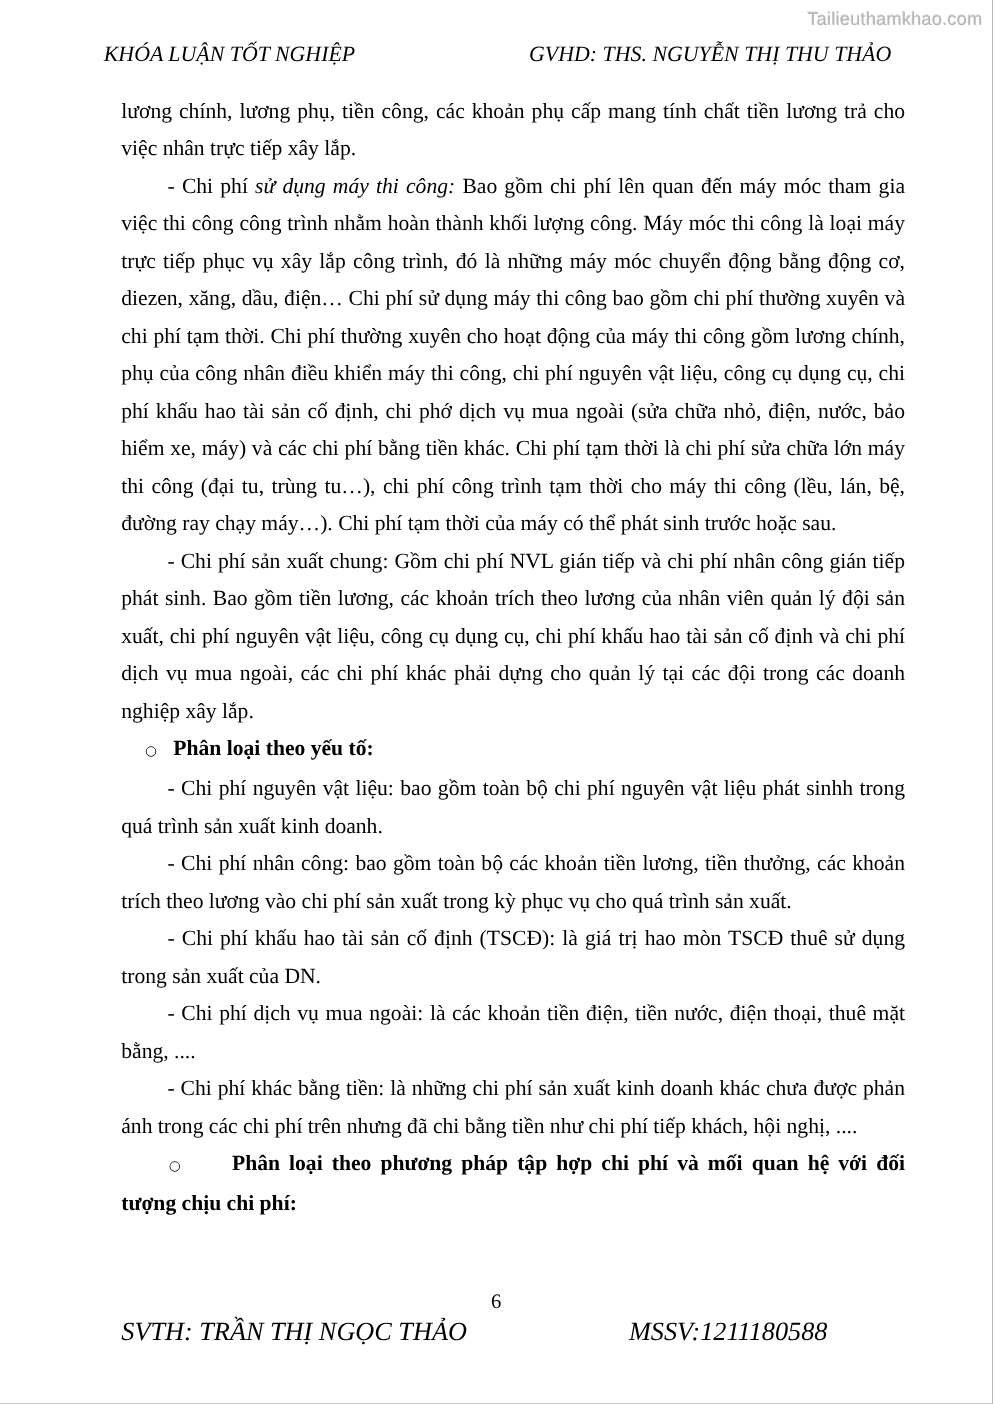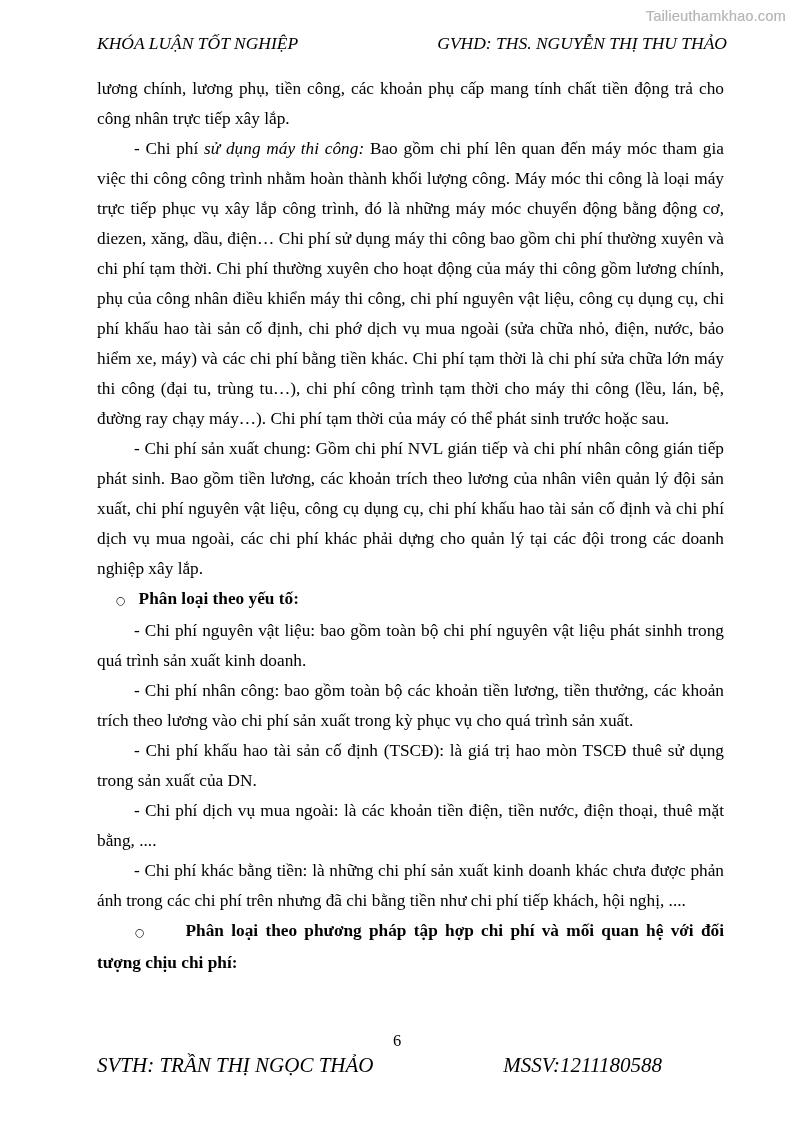--- a/index.html
+++ b/index.html
@@ -19,21 +19,21 @@
     top: 8px;
     right: 8px;
     font-family: "Liberation Sans", sans-serif;
     font-size: 14.5px;
     letter-spacing: 0.2px;
     text-shadow: 1px 1px 0 #ffffff, -0.5px -0.5px 0 #d9d9d9;
   }
   .header {
     position: absolute;
     top: 33px;
-    left: 97px;
+    left: 83px;
     width: 630px;
     display: flex;
     justify-content: space-between;
     font-style: italic;
     font-size: 17.5px;
     white-space: nowrap;
   }
   .doc-body {
     position: absolute;
     top: 74px;
@@ -94,21 +94,21 @@
 
   <div class="watermark" style="color: rgb(181, 181, 181);">Tailieuthamkhao.com</div>
 
   <div class="header">
     <span>KHÓA LUẬN TỐT NGHIỆP</span>
     <span>GVHD: THS. NGUYỄN THỊ THU THẢO</span>
   </div>
 
   <div class="doc-body" id="doc-body">
 
-  <p class="plain"><span class="seg">lương chính, lương phụ, tiền công, các khoản phụ cấp mang tính chất tiền động trả cho công nhân trực tiếp xây lắp.</span></p>
+  <p class="plain"><span class="seg">lương chính, lương phụ, tiền công, các khoản phụ cấp mang tính chất tiền lương trả cho việc nhân trực tiếp xây lắp.</span></p>
       <p class="indent"><span class="seg">- Chi phí </span><span class="seg-italic">sử dụng máy thi công:</span><span class="seg"> Bao gồm chi phí lên quan đến máy móc tham gia việc thi công công trình nhằm hoàn thành khối lượng công. Máy móc thi công là loại máy trực tiếp phục vụ xây lắp công trình, đó là những máy móc chuyển động bằng động cơ, diezen, xăng, dầu, điện… Chi phí sử dụng máy thi công bao gồm chi phí thường xuyên và chi phí tạm thời. Chi phí thường xuyên cho hoạt động của máy thi công gồm lương chính, phụ của công nhân điều khiển máy thi công, chi phí nguyên vật liệu, công cụ dụng cụ, chi phí khấu hao tài sản cố định, chi phớ dịch vụ mua ngoài (sửa chữa nhỏ, điện, nước, bảo hiểm xe, máy) và các chi phí bằng tiền khác. Chi phí tạm thời là chi phí sửa chữa lớn máy thi công (đại tu, trùng tu…), chi phí công trình tạm thời cho máy thi công (lều, lán, bệ, đường ray chạy máy…). Chi phí tạm thời của máy có thể phát sinh trước hoặc sau.</span></p>
       <p class="indent"><span class="seg">- Chi phí sản xuất chung: Gồm chi phí NVL gián tiếp và chi phí nhân công gián tiếp phát sinh. Bao gồm tiền lương, các khoản trích theo lương của nhân viên quản lý đội sản xuất, chi phí nguyên vật liệu, công cụ dụng cụ, chi phí khấu hao tài sản cố định và chi phí dịch vụ mua ngoài, các chi phí khác phải dựng cho quản lý tại các đội trong các doanh nghiệp xây lắp.</span></p>
       <p class="bullet-circle bold"><span class="bullet">○</span><span class="seg">Phân loại theo yếu tố:</span></p>
       <p class="indent"><span class="seg">- Chi phí nguyên vật liệu: bao gồm toàn bộ chi phí nguyên vật liệu phát sinhh trong quá trình sản xuất kinh doanh.</span></p>
       <p class="indent"><span class="seg">- Chi phí nhân công: bao gồm toàn bộ các khoản tiền lương, tiền thưởng, các khoản trích theo lương vào chi phí sản xuất trong kỳ phục vụ cho quá trình sản xuất.</span></p>
       <p class="indent"><span class="seg">- Chi phí khấu hao tài sản cố định (TSCĐ): là giá trị hao mòn TSCĐ thuê sử dụng trong sản xuất của DN.</span></p>
       <p class="indent"><span class="seg">- Chi phí dịch vụ mua ngoài: là các khoản tiền điện, tiền nước, điện thoại, thuê mặt bằng, ....</span></p>
       <p class="indent"><span class="seg">- Chi phí khác bằng tiền: là những chi phí sản xuất kinh doanh khác chưa được phản ánh trong các chi phí trên nhưng đã chi bằng tiền như chi phí tiếp khách, hội nghị, ....</span></p>
       <p class="bullet-circle-wide bold"><span class="bullet">○</span><span class="seg">Phân loại theo phương pháp tập hợp chi phí và mối quan hệ với đối tượng chịu chi phí:</span></p>
     </div>

